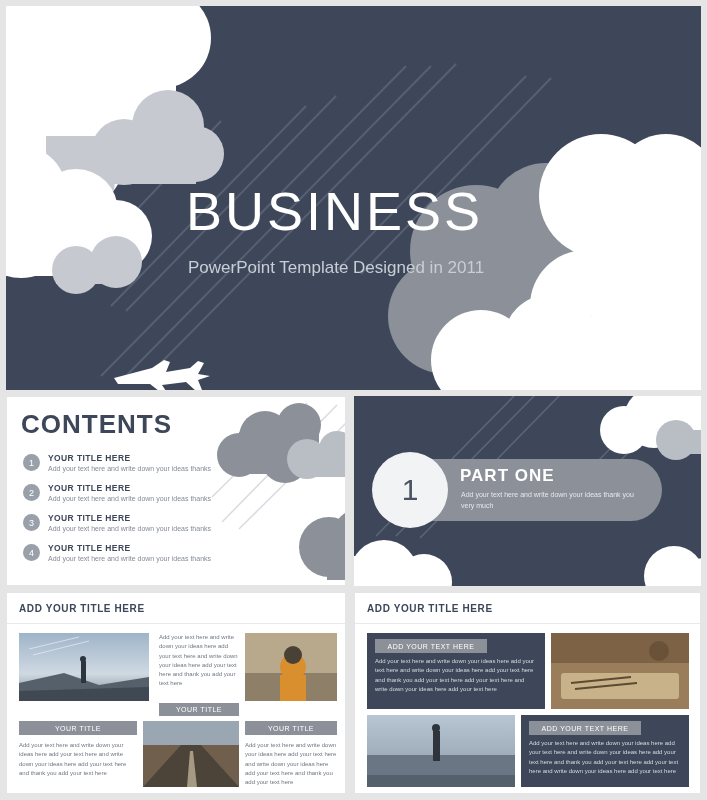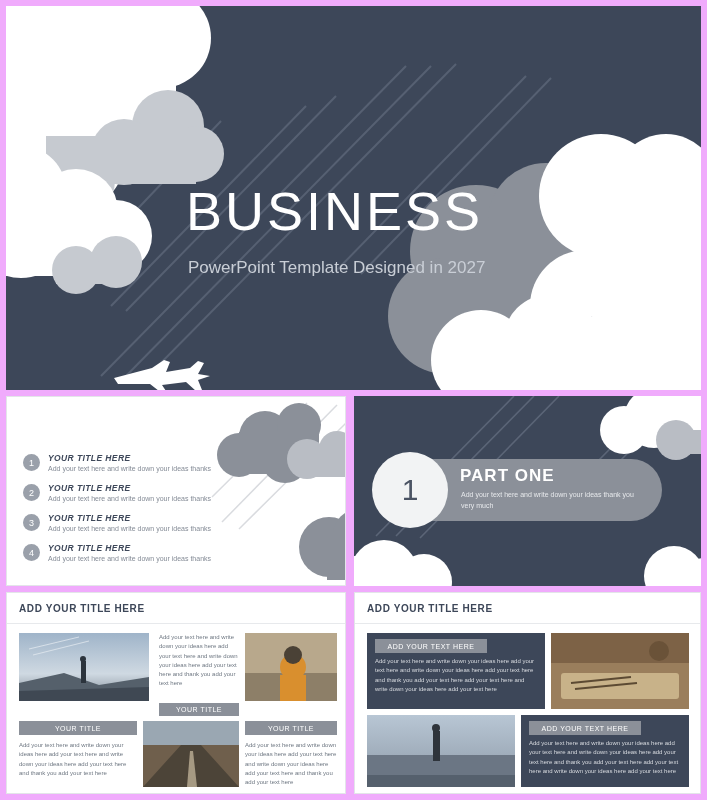--- a/index.html
+++ b/index.html
@@ -10,21 +10,21 @@
   body {
     width: 707px;
     height: 800px;
     font-family: "Liberation Sans", sans-serif;
     overflow: hidden;
   }
   .deck {
     width: 707px;
     height: 800px;
     position: relative;
-    background: #f0abfc;
+    background: #e5e5e5;
     padding: 0;
     box-sizing: border-box;
   }
 
   
   .slide {
     position: absolute;
     background: #3d4759;
     overflow: hidden;
     box-sizing: border-box;
@@ -105,21 +105,20 @@
     align-items: center;
     justify-content: center;
     flex: none;
     margin-top: 1px;
   }
   .toc-h {
     color: #3d4759;
     font-size: 8.5px;
     font-weight: bold;
     letter-spacing: .4px;
-    font-style: italic;
   }
   .toc-p {
     color: #848b96;
     font-size: 7px;
     margin-top: 2px;
   }
 
   
   #slide-part {
     left: 354px;
@@ -328,21 +327,21 @@
       </g>
     </svg>
 
     <div class="plane">
       <svg width="100" height="34" viewBox="0 0 100 34">
         <path d="M2 20 L40 10 L52 2 L58 4 L54 14 L78 10 L86 3 L92 5 L86 16 L98 18 L86 22 L90 32 L84 33 L74 24 L50 27 L54 33 L47 33 L38 26 L6 26 Z" fill="#ffffff"></path>
       </svg>
     </div>
 
     <div class="title-text">BUSINESS</div>
-    <div class="title-sub">PowerPoint Template Designed in 2027</div>
+    <div class="title-sub">PowerPoint Template Designed in 2011</div>
   </div>
 
   <div class="slide" id="slide-contents">
     <svg width="340" height="190" style="position:absolute;left:0;top:0;">
       <g stroke="#d9dbdf" stroke-width="1.5" fill="none">
         <line x1="330" y1="8" x2="215" y2="125"></line>
         <line x1="345" y1="20" x2="232" y2="132"></line>
         <line x1="300" y1="6" x2="205" y2="100"></line>
       </g>
       <g fill="#8b9099">
@@ -357,20 +356,21 @@
         <circle cx="330" cy="52" r="18"></circle>
         <rect x="300" y="48" width="42" height="32"></rect>
       </g>
       <g fill="#8b9099">
         <circle cx="322" cy="150" r="30"></circle>
         <circle cx="352" cy="138" r="26"></circle>
         <rect x="320" y="135" width="40" height="48"></rect>
       </g>
     </svg>
 
+    <div class="contents-title">CONTENTS</div>
 
     <div class="toc-row" style="top:56px;">
       <div class="toc-num">1</div>
       <div>
         <div class="toc-h">YOUR TITLE HERE</div>
         <div class="toc-p">Add your text here and write down your ideas thanks</div>
       </div>
     </div>
     <div class="toc-row" style="top:86px;">
       <div class="toc-num">2</div>

